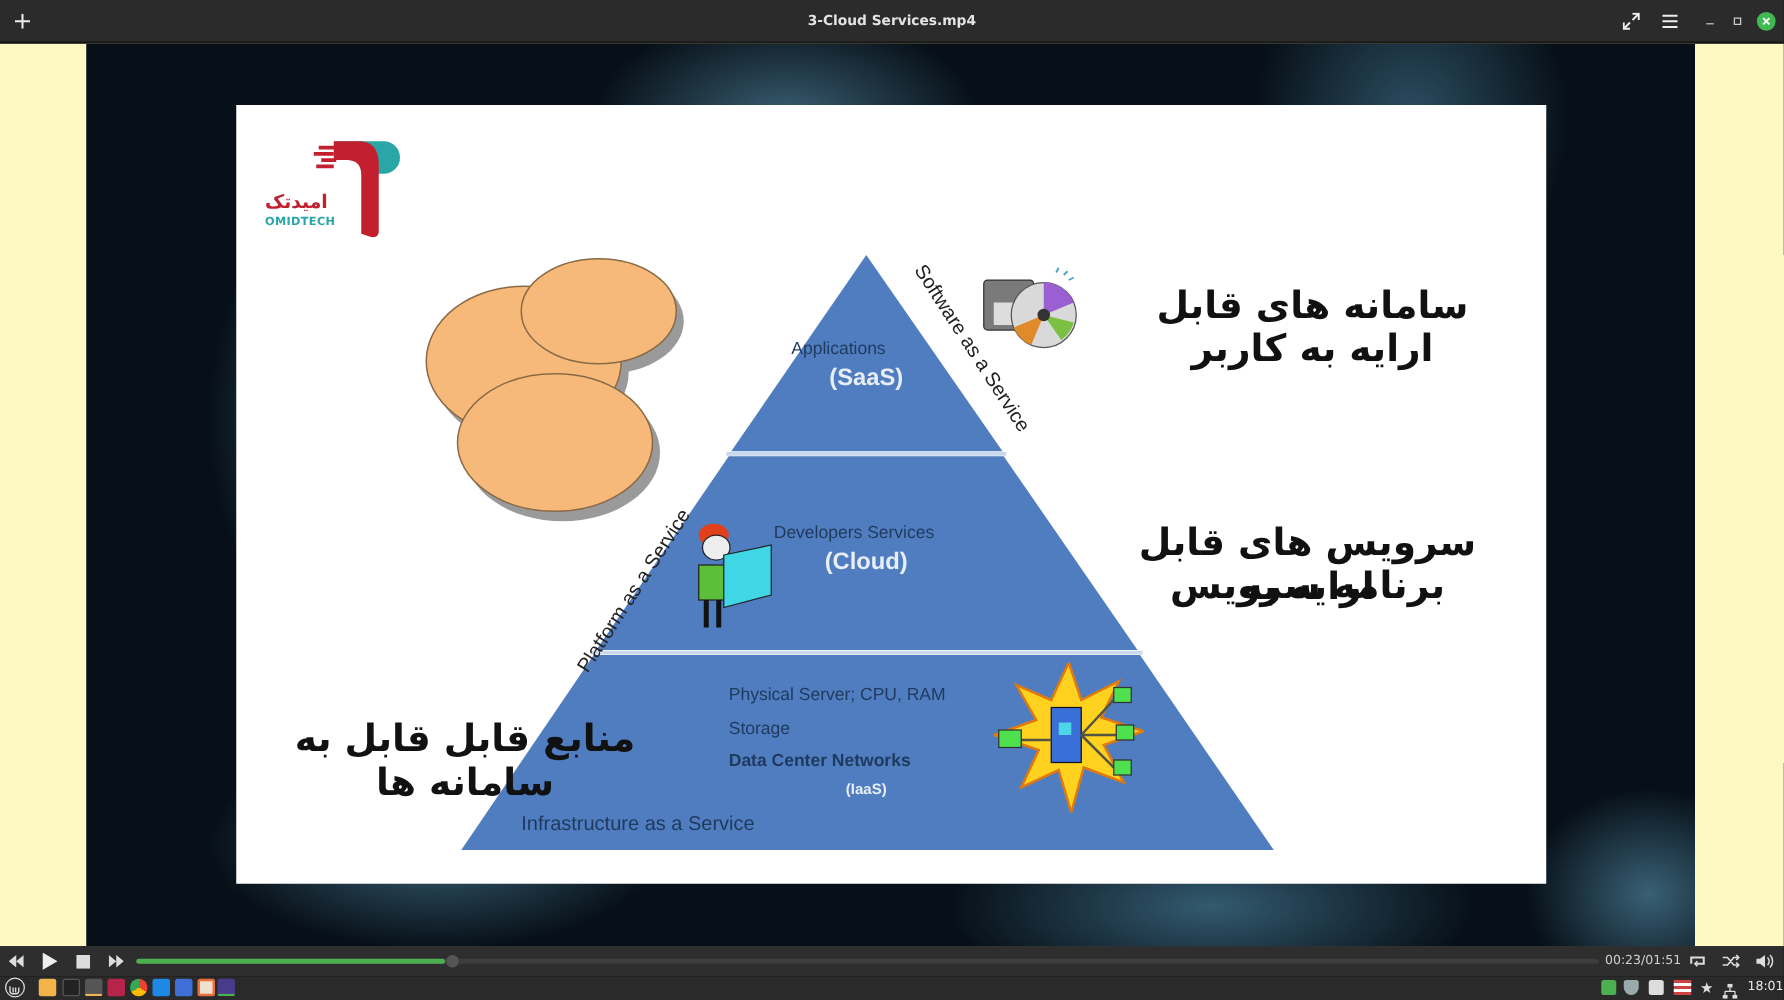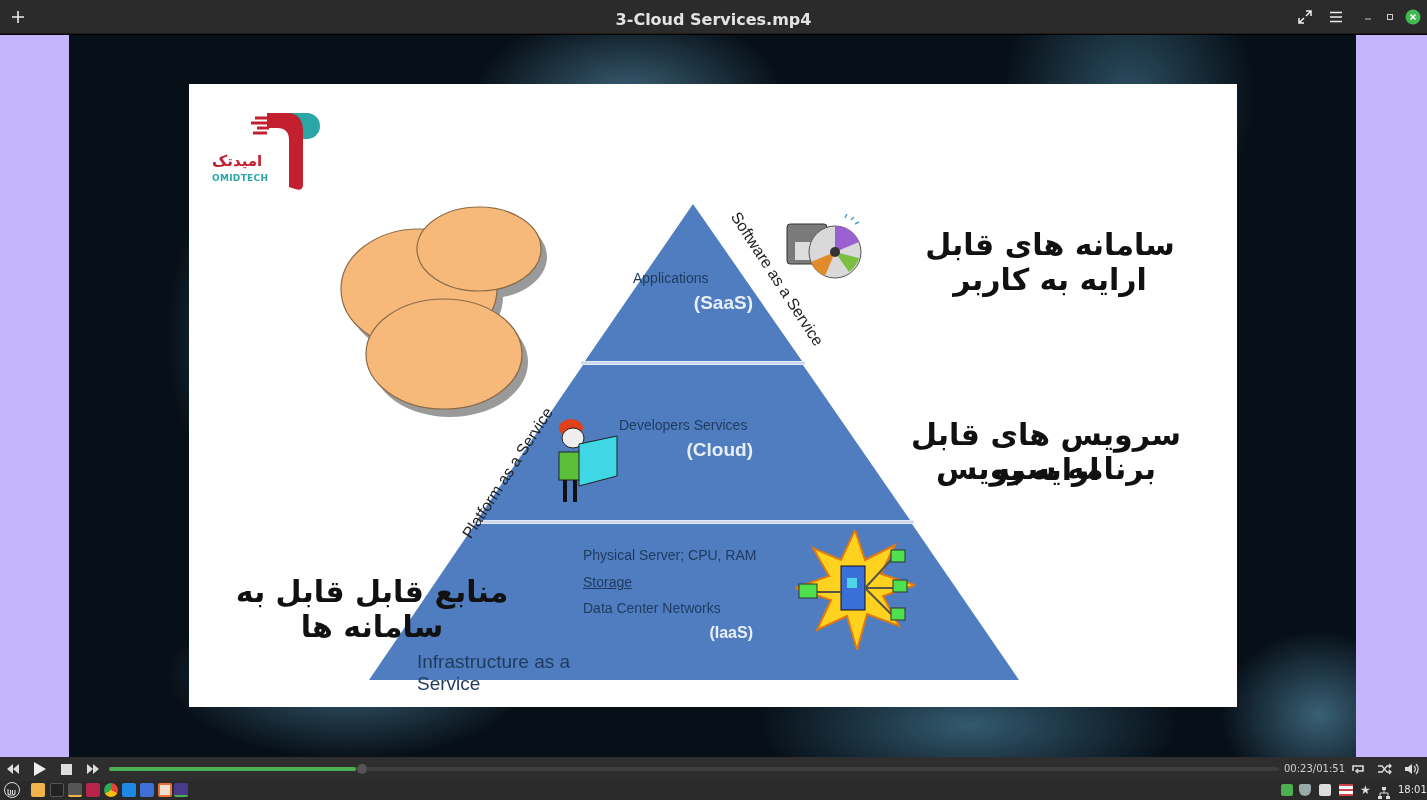--- a/index.html
+++ b/index.html
@@ -1,31 +1,31 @@
 <!DOCTYPE html>
 <html><head>
 <meta charset="utf-8">
 <style>
   * { box-sizing: border-box; margin: 0; padding: 0; }
   html, body { width: 1427px; height: 800px; overflow: hidden; background: #000; font-family: "DejaVu Sans", sans-serif; }
   .titlebar { position: absolute; left: 0; top: 0; width: 1427px; height: 34px; background: #2b2b2b; border-bottom: 1px solid #1c1c1c; color: #ddd; }
-  .titlebar .title { position: absolute; left: 0; right: 0; top: 10px; text-align: center; font-size: 16px; font-weight: bold; color: #e4e4e4; }
+  .titlebar .title { position: absolute; left: 0; right: 0; top: 10px; text-align: center; font-size: 11px; font-weight: bold; color: #e4e4e4; }
   .tb-btn { position: absolute; top: 6px; width: 22px; height: 22px; display: flex; align-items: center; justify-content: center; color: #e0e0e0; cursor: pointer; }
-  .video { position: absolute; left: 0; top: 35px; width: 1427px; height: 722px; background: #c4b5fd; overflow: hidden; }
+  .video { position: absolute; left: 0; top: 35px; width: 1427px; height: 722px; background: #fef9c3; overflow: hidden; }
   .video-bg { position: absolute; left: 69px; top: 0; width: 1287px; height: 722px; background:
       radial-gradient(ellipse 160px 260px at 210px 300px, rgba(90,150,180,0.55), rgba(0,0,0,0) 70%),
       radial-gradient(ellipse 220px 120px at 560px 60px, rgba(100,160,190,0.55), rgba(0,0,0,0) 70%),
       radial-gradient(ellipse 180px 200px at 1060px 60px, rgba(80,140,170,0.5), rgba(0,0,0,0) 70%),
       radial-gradient(ellipse 260px 120px at 280px 640px, rgba(90,150,180,0.6), rgba(0,0,0,0) 70%),
       radial-gradient(ellipse 300px 110px at 900px 690px, rgba(80,140,170,0.6), rgba(0,0,0,0) 70%),
       radial-gradient(ellipse 140px 120px at 1250px 680px, rgba(90,150,180,0.6), rgba(0,0,0,0) 70%),
       #071018; }
   .slide { position: absolute; left: 189px; top: 49px; width: 1048px; height: 623px; background: #fff; overflow: hidden; }
   .slide-title { position: absolute; left: 383px; top: 65px; font-size: 39px; color: #1f3d5c; font-family: "Liberation Sans", sans-serif; letter-spacing: 0.5px; }
-  .layer-text { position: absolute; color: #e8eef7; text-align: right; font-family: "Liberation Sans", sans-serif; }
+  .layer-text { position: absolute; color: #e8eef7; text-align: center; font-family: "Liberation Sans", sans-serif; }
   .layer-small { position: absolute; color: #1f3a5e; font-size: 14px; font-family: "Liberation Sans", sans-serif; }
   .side-label { position: absolute; color: #222; font-size: 16px; font-family: "Liberation Sans", sans-serif; white-space: nowrap; transform-origin: 0 0; }
   .fa-text { position: absolute; color: #111; font-weight: bold; font-size: 30px; direction: rtl; text-align: center; font-family: "DejaVu Sans", sans-serif; }
   .controls { position: absolute; left: 0; top: 757px; width: 1427px; height: 24px; background: #2e2e2e; }
   .ctl { position: absolute; top: 4px; width: 16px; height: 16px; display: flex; align-items: center; justify-content: center; color: #e6e6e6; cursor: pointer; }
   .seek { position: absolute; left: 109px; top: 10px; width: 1170px; height: 4px; background: #3d3d3d; border-radius: 2px; }
   .seek-fill { position: absolute; left: 0; top: 0; height: 4px; background: #4caf50; border-radius: 2px; }
   .seek-knob { position: absolute; top: -3px; width: 10px; height: 10px; border-radius: 50%; background: #555; }
   .time { position: absolute; left: 1284px; top: 6px; font-size: 10px; color: #cfcfcf; }
   .taskbar { position: absolute; left: 0; top: 781px; width: 1427px; height: 19px; background: #2a2a2a; }
@@ -108,24 +108,24 @@
       <polygon points="286,440 723,440 830,596 180,596" fill="#4f7dbf"></polygon>
     </svg>
 
     <div class="layer-small" style="left:444px;top:186px;width:120px;">Applications</div>
     <div class="layer-text" style="left:444px;top:208px;width:120px;font-size:19px;font-weight:bold;">(SaaS)</div>
 
     <div class="layer-small" style="left:430px;top:333px;width:180px;">Developers Services</div>
     <div class="layer-text" style="left:444px;top:355px;width:120px;font-size:19px;font-weight:bold;">(Cloud)</div>
 
     <div class="layer-small" style="left:394px;top:463px;width:220px;">Physical Server; CPU, RAM</div>
-    <div class="layer-small" style="left:394px;top:490px;width:220px;text-decoration:underline;">Storage</div>
-    <div class="layer-small" style="left:394px;top:516px;width:220px;">Data Center Networks</div>
-    <div class="layer-text" style="left:444px;top:540px;width:120px;font-size:16px;font-weight:bold;">(IaaS)</div>
-    <div class="layer-small" style="left:228px;top:567px;width:210px;font-size:19px;text-align:left;">Infrastructure as a Service</div>
+    <div class="layer-small" style="left:394px;top:490px;width:220px;">Storage</div>
+    <div class="layer-small" style="left:394px;top:516px;width:220px;font-weight:bold;">Data Center Networks</div>
+    <div class="layer-text" style="left:444px;top:540px;width:120px;font-size:12px;font-weight:bold;">(IaaS)</div>
+    <div class="layer-small" style="left:228px;top:567px;width:210px;font-size:16px;text-align:left;">Infrastructure as a Service</div>
 
     <div class="side-label" style="left:553px;top:125px;transform:rotate(57deg);">Software as a Service</div>
     <div class="side-label" style="left:270px;top:448px;transform:rotate(-57deg);">Platform as a Service</div>
 
     <svg style="position:absolute;left:596px;top:130px;" width="80" height="72" viewBox="0 0 80 72">
       <rect x="2" y="10" width="40" height="40" rx="3" fill="#7a7a7a" stroke="#333"></rect>
       <rect x="10" y="28" width="24" height="18" fill="#ddd"></rect>
       <circle cx="50" cy="38" r="26" fill="#d9d9d9" stroke="#555"></circle>
       <path d="M50 12a26 26 0 0 1 24 16L50 38z" fill="#9a5fd1"></path>
       <path d="M26 48a26 26 0 0 0 14 14L50 38z" fill="#e08a2a"></path>

